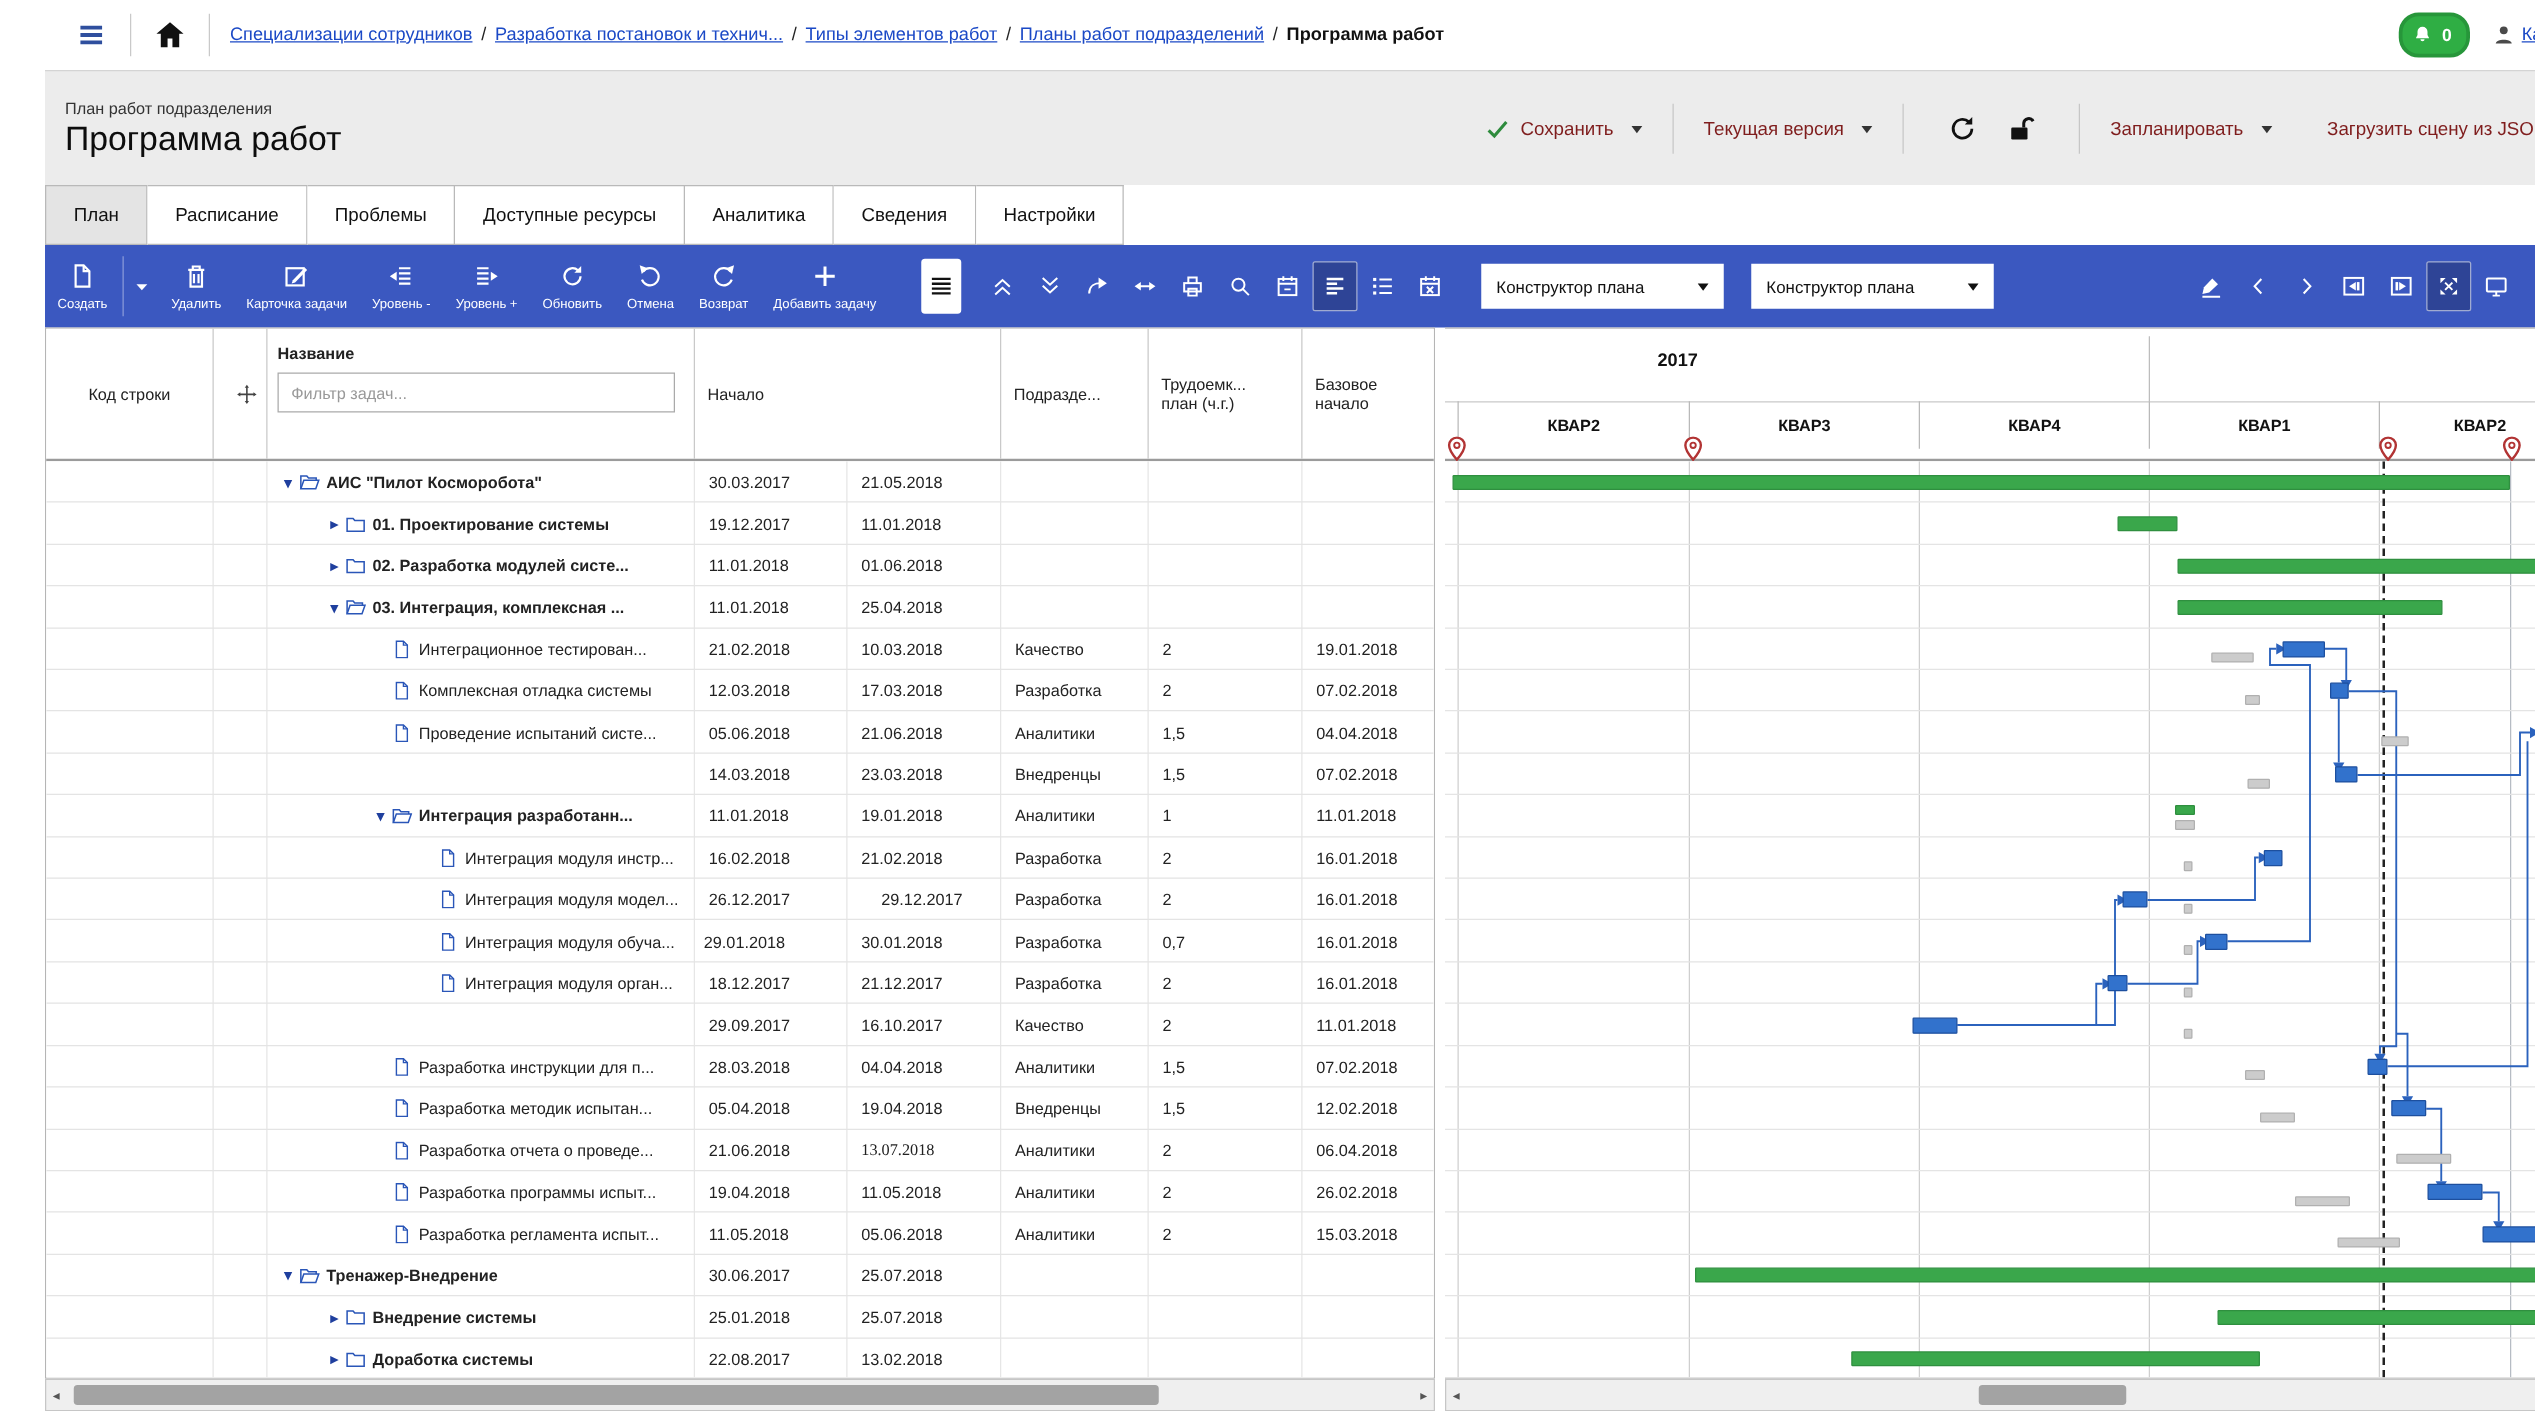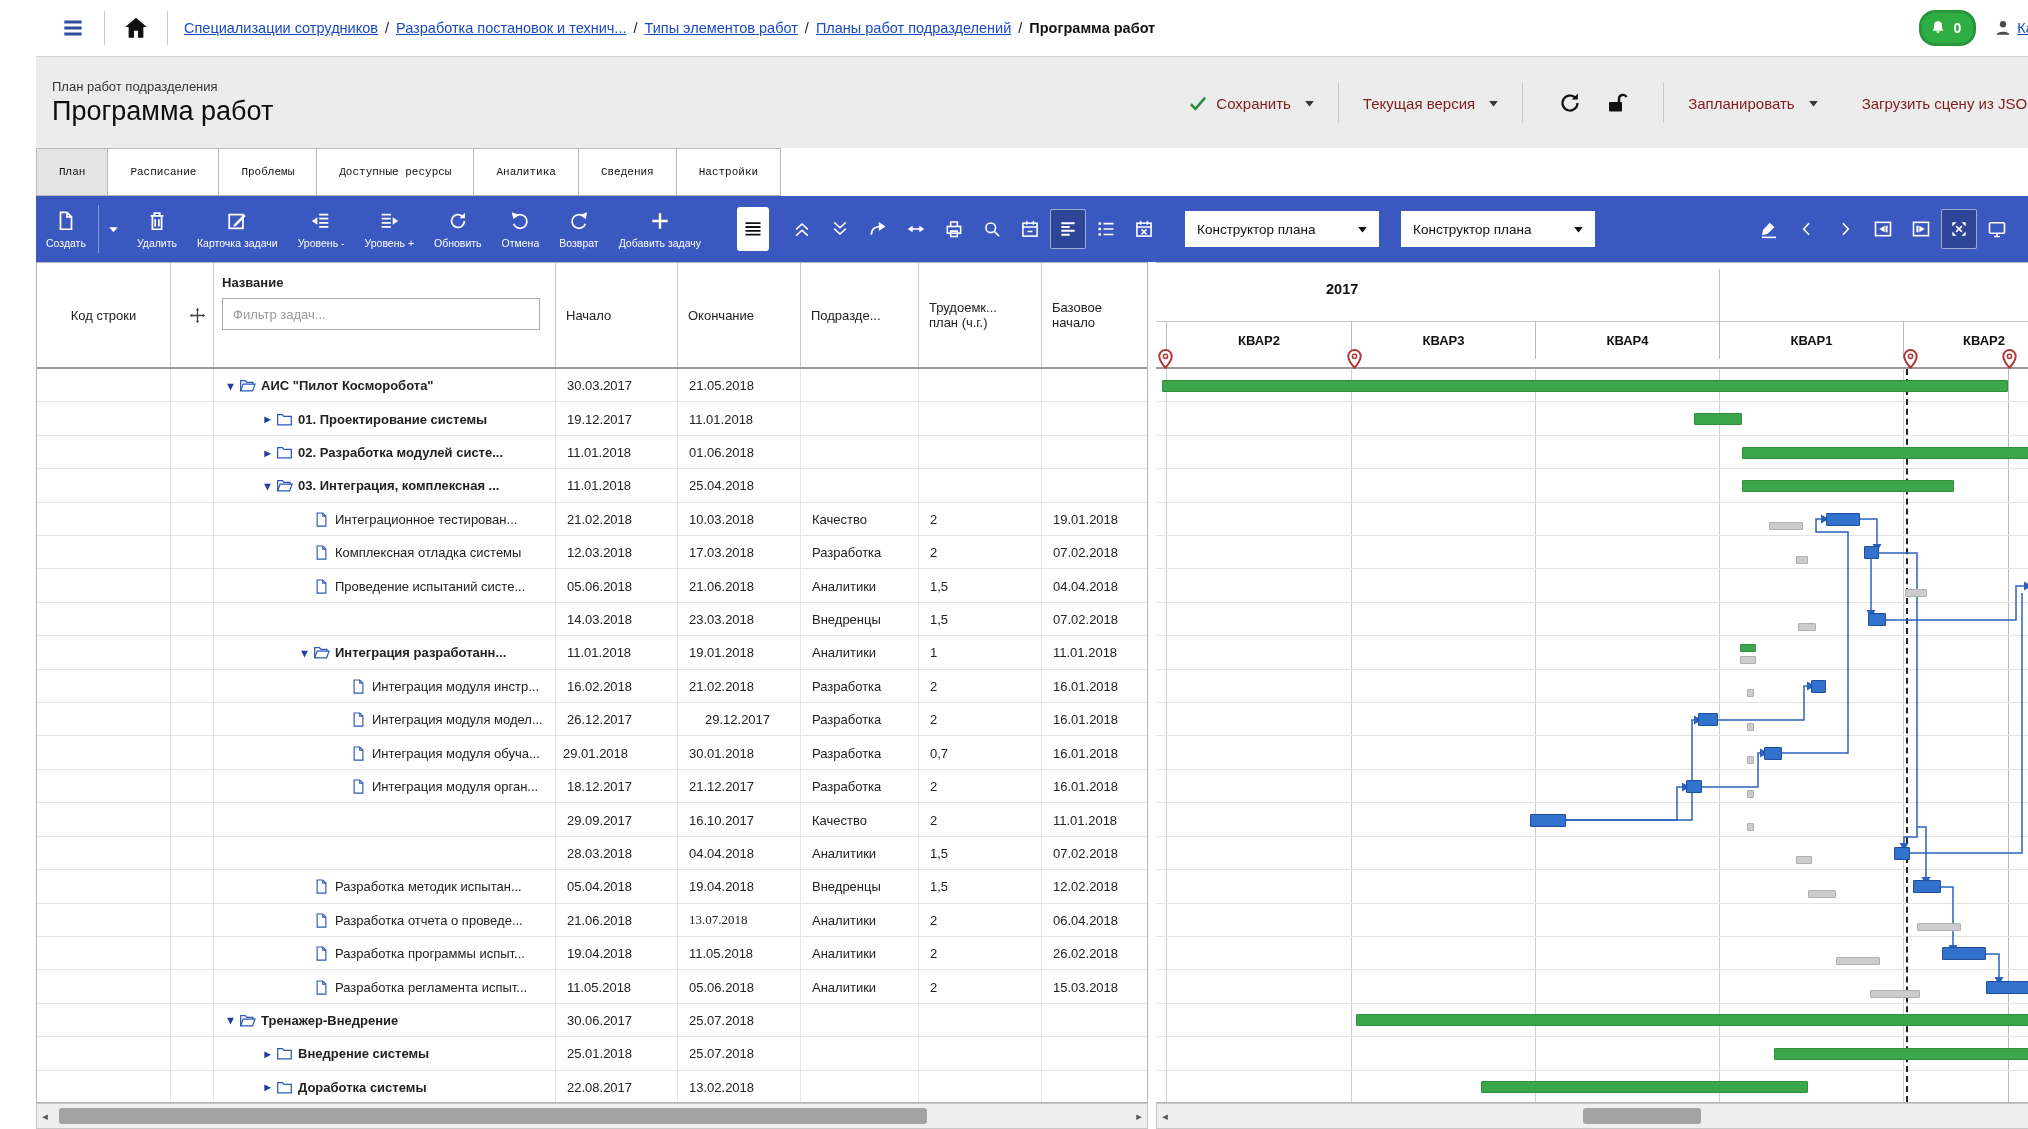--- a/index.html
+++ b/index.html
@@ -32,21 +32,21 @@
   .hact{color:#7f1d1d;display:flex;align-items:center;cursor:pointer;white-space:nowrap;}
   .hact .caret{margin-left:14px;}
   .hact svg.chk{width:20px;height:20px;margin-right:8px;}
   .hsep{width:1px;height:40px;background:#c6c6c6;margin:0 24px;}
   .hic{width:30px;height:30px;display:flex;align-items:center;justify-content:center;cursor:pointer;margin:0 8px;}
   .hic svg{width:24px;height:24px;}
   .caret{width:9px;height:7px;}
   
   #tabs{position:absolute;left:0;top:148px;width:2028px;height:48px;background:#fff;display:flex;}
   .tab{border:1px solid #b9b9b9;border-left-width:0;background:#fff;display:flex;align-items:center;
-       justify-content:center;font-size:11px;padding:0 22px;cursor:pointer;color:#111;font-family:Liberation Mono, monospace;}
+       justify-content:center;font-size:15px;padding:0 22px;cursor:pointer;color:#111;}
   .tab:first-child{border-left-width:1px;}
   .tab.active{background:#e4e4e4;}
   
   #toolbar{position:absolute;left:0;top:196px;width:2028px;height:66px;background:#3b58c0;
            display:flex;align-items:center;color:#fff;}
   .tbtn{display:flex;flex-direction:column;align-items:center;justify-content:center;height:60px;
         padding:0 10px;cursor:pointer;}
   .tbtn svg{width:22px;height:22px;}
   .tbtn .lbl{font-size:10.5px;margin-top:5px;white-space:nowrap;}
   .tdiv{width:1px;height:48px;background:rgba(255,255,255,.4);margin:0 2px;}
@@ -424,23 +424,20 @@
       <path d="M12 1l2.4 3.6H9.6zM12 23l2.4-3.6H9.6zM1 12l3.6-2.4v4.8zM23 12l-3.6-2.4v4.8z" fill="#444"></path>
             </svg>
           </div>
           <div class="hcell" id="name-hcell" style="left: 176px; width: 342px; padding-left: 8px;">
             <span id="name-label">Название</span>
       <input id="filter-input" placeholder="Фильтр задач..." style="">
           </div>
           <div class="hcell" style="left: 518px; width: 122px;">
             <div>Начало</div>
           </div>
-          <div class="hcell" style="left: 640px; width: 123px;">
-            <div>Окончание</div>
-          </div>
           <div class="hcell" style="left: 763px; width: 118px;">
             <div>Подразде...</div>
           </div>
           <div class="hcell" style="left: 881px; width: 123px; flex-direction: column; align-items: flex-start; justify-content: center;">
             <div>Трудоемк...</div>
             <div>план (ч.г.)</div>
           </div>
           <div class="hcell" style="left: 1004px; width: 108px; flex-direction: column; align-items: flex-start; justify-content: center;">
             <div>Базовое</div>
             <div>начало</div>
@@ -666,20 +663,29 @@
           <div class="rowline" style="top: 433.317px;"></div>
           <div class="trow" style="top: 434.317px; height: 33.409px;">
             <div class="tcell" style="left: 518px; width: 122px;">29.09.2017</div>
             <div class="tcell" style="left: 640px; width: 123px;">16.10.2017</div>
             <div class="tcell" style="left: 763px; width: 118px;">Качество</div>
             <div class="tcell" style="left: 881px; width: 123px;">2</div>
             <div class="tcell" style="left: 1004px; width: 108px;">11.01.2018</div>
           </div>
           <div class="rowline" style="top: 466.726px;"></div>
           <div class="trow" style="top: 467.726px; height: 33.409px;">
+            <div class="tcell tname" style="left: 176px; width: 342px;">
+              <span style="width:84px;flex:none"></span>
+    <span class="caret-tree"></span>
+    <svg viewBox="0 0 20 24">
+                <path d="M3 1.5h9l5 5V22.5H3z" fill="#fff" stroke="#2a56b8" stroke-width="1.8"></path>
+                <path d="M12 1.5v5h5" fill="none" stroke="#2a56b8" stroke-width="1.8"></path>
+              </svg>
+    <span style="overflow:hidden;text-overflow:ellipsis">Разработка инструкции для п...</span>
+            </div>
             <div class="tcell" style="left: 518px; width: 122px;">28.03.2018</div>
             <div class="tcell" style="left: 640px; width: 123px;">04.04.2018</div>
             <div class="tcell" style="left: 763px; width: 118px;">Аналитики</div>
             <div class="tcell" style="left: 881px; width: 123px;">1,5</div>
             <div class="tcell" style="left: 1004px; width: 108px;">07.02.2018</div>
           </div>
           <div class="rowline" style="top: 500.135px;"></div>
           <div class="trow" style="top: 501.135px; height: 33.409px;">
             <div class="tcell tname" style="left: 176px; width: 342px;">
               <span style="width:84px;flex:none"></span>

